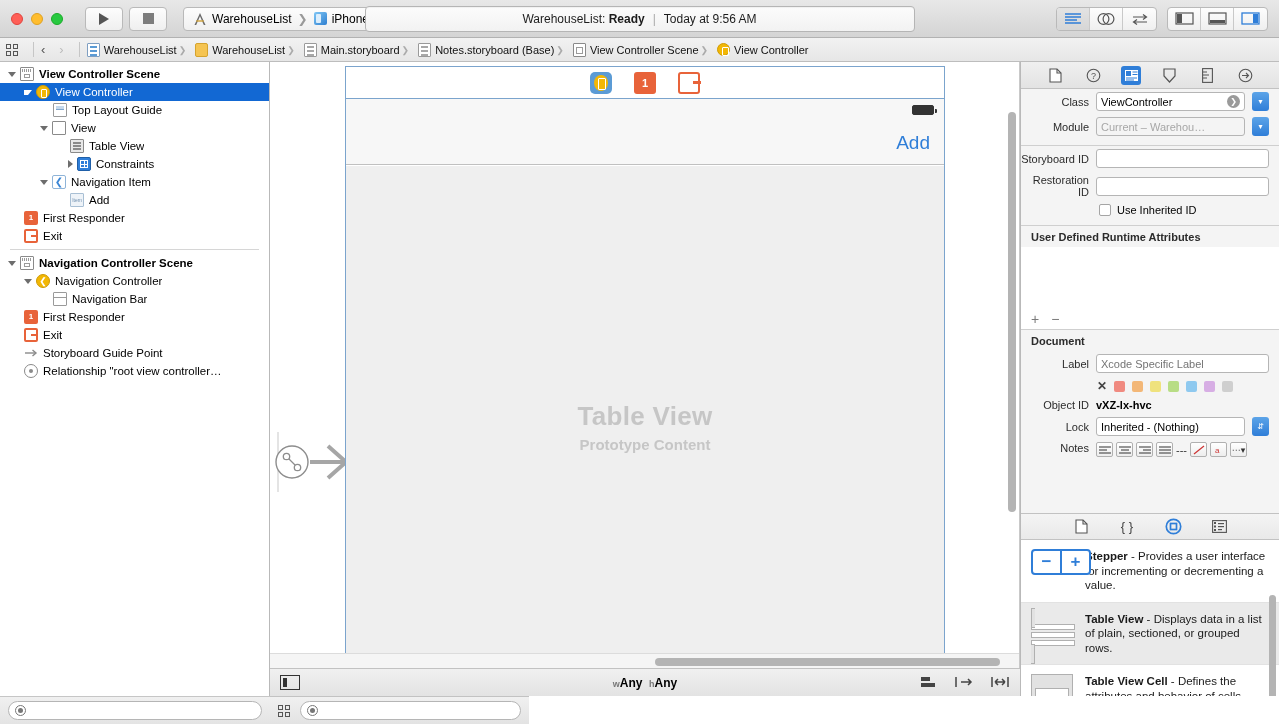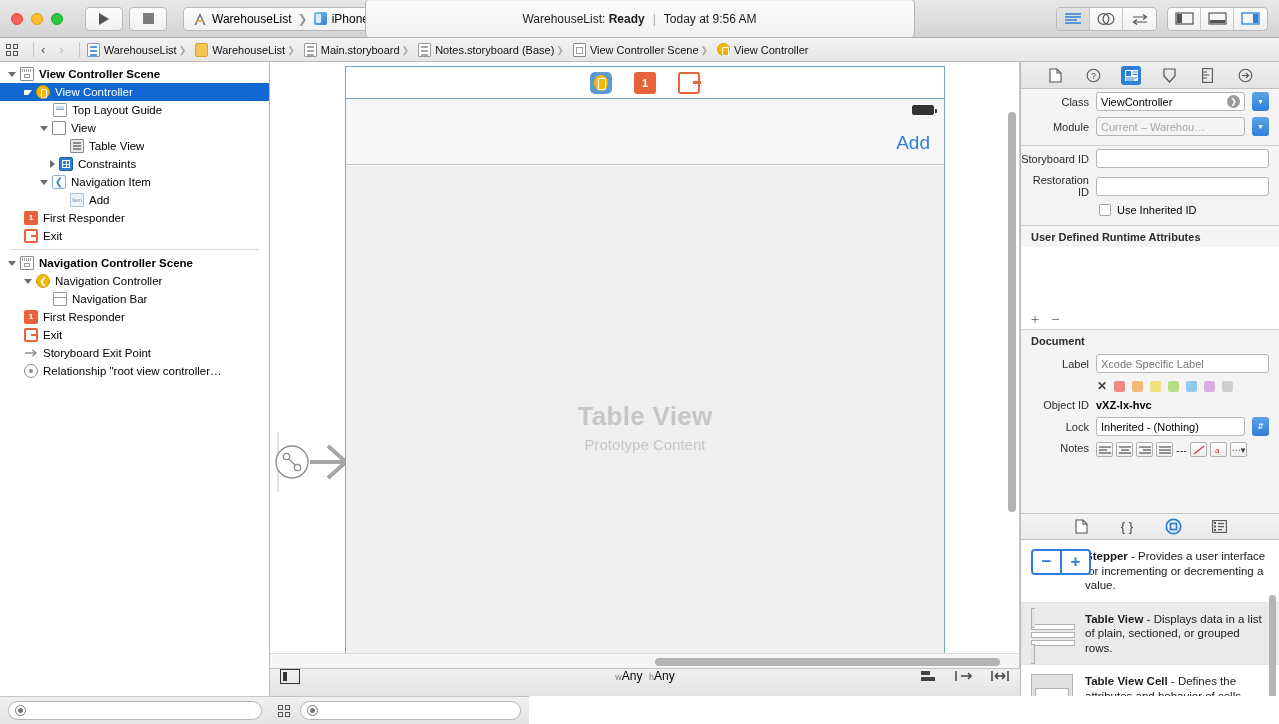--- a/index.html
+++ b/index.html
@@ -44,21 +44,21 @@
     display: flex; align-items: center; padding: 0 9px; gap: 5px;
     font-size: 12px;
   }
   .scheme .sep { color: #9a9a9a; font-size: 12px; margin: 0 1px; }
   .ic-app { width: 14px; height: 14px; display: inline-block; position: relative; }
   .ic-phone { width: 13px; height: 13px; background: linear-gradient(135deg,#7fc7f5,#2f7fd0); border-radius: 2px; display: inline-block; position: relative; }
   .ic-phone::after { content:""; position:absolute; left:2px; top:2px; width:5px; height:9px; background:#dceefc; border-radius:1px; }
 
   .status-bar {
     position: absolute; left: 50%; transform: translateX(-50%);
-    width: 550px; height: 39px;
+    width: 550px; height: 26px;
     background: linear-gradient(#fcfcfc,#f2f2f2);
     border: 1px solid #b5b5b5; border-radius: 4px;
     display: flex; align-items: center; justify-content: center;
     font-size: 12px; color: #1c1c1c;
     box-shadow: inset 0 1px 1px rgba(0,0,0,.05);
   }
   .status-bar .divider { color: #aaa; margin: 0 8px; }
   .status-bar b { font-weight: bold; }
 
   .toolbar-right { margin-left: auto; display: flex; align-items: center; gap: 10px; padding-right: 11px; }
@@ -196,43 +196,44 @@
     height: 44px; background: #f7f7f7; border-bottom: 1px solid #c0c0c0;
     display:flex; align-items:center; justify-content:flex-end; padding-right: 14px;
   }
   .navbar-add { color:#2f7ed8; font-size: 19px; }
   .vc-body {
     position: absolute; left: 0; right: 0; top: 99px; bottom: 0;
     background: #efefef; display:flex; flex-direction:column;
     align-items:center; justify-content:center;
   }
   .tv-title { font-size: 26px; color: #c6c6c6; font-weight: bold; letter-spacing:.3px; }
-  .tv-sub { font-size: 15px; color: #c6c6c6; font-weight: normal; margin-top: 4px; }
+  .tv-sub { font-size: 15px; color: #c6c6c6; font-weight: bold; margin-top: 4px; }
 
   .entry-arrow { position: absolute; left: 0px; top: 370px; width: 80px; height: 60px; }
 
   .canvas-scroll-v {
     position: absolute; right: 3px; top: 50px; width: 8px; height: 400px;
     background: #b4b4b4; border-radius: 4px;
   }
   .canvas-scroll-h {
     position: absolute; left: 0; right: 0; bottom: 0; height: 15px;
     background: #f5f5f5; border-top: 1px solid #dcdcdc;
   }
   .canvas-scroll-h i {
     position:absolute; left: 385px; top: 4px; width: 345px; height: 8px;
     background:#b4b4b4; border-radius:4px; display:block;
   }
 
   .editor-bottom {
     height: 28px; flex: 0 0 28px;
     background: linear-gradient(#f0f0f0,#e3e3e3);
     border-top: 1px solid #c2c2c2;
-    display: flex; align-items: flex-start; padding: 0 10px;
+    display: flex; align-items: center; padding: 0 10px;
     position: relative;
+    font-weight: bold;
   }
   .sizeclass { position:absolute; left:50%; transform:translateX(-50%); font-size: 12px; }
   .sizeclass small { font-size: 9px; color:#777; }
   .eb-right { margin-left:auto; display:flex; gap:16px; align-items:center; }
 
   
   .utility {
     width: 259px; flex: 0 0 259px;
     border-left: 1px solid #b9b9b9;
     display: flex; flex-direction: column; background: #f4f4f4;
@@ -457,21 +458,21 @@
         </div>
         <div class="nrow" style="padding-left:40px">
           <span class="tri down"></span>
           <span class="nico i-view"></span>
           <span class="nlabel">View</span>
         </div>
         <div class="nrow" style="padding-left:70px">
           <span class="nico i-tableview"></span>
           <span class="nlabel">Table View</span>
         </div>
-        <div class="nrow" style="padding-left:50px">
+        <div class="nrow" style="padding-left:68px">
           <span class="tri right"></span>
           <span class="nico i-constraints"></span>
           <span class="nlabel">Constraints</span>
         </div>
         <div class="nrow" style="padding-left:40px">
           <span class="tri down"></span>
           <span class="nico i-navitem">❮</span>
           <span class="nlabel">Navigation Item</span>
         </div>
         <div class="nrow" style="padding-left:70px">
@@ -513,21 +514,21 @@
         </div>
         <div class="nrow" style="padding-left:24px">
           <span class="nico i-entry">
             <svg width="14" height="14" viewBox="0 0 14 14">
                 <g stroke="#8a8a8a" stroke-width="1.4" fill="none">
                   <path d="M1 7h11"></path>
                   <path d="M8.5 4 12 7 8.5 10"></path>
                 </g>
               </svg>
           </span>
-          <span class="nlabel">Storyboard Exit Point</span>
+          <span class="nlabel">Storyboard Guide Point</span>
         </div>
         <div class="nrow" style="padding-left:24px">
           <span class="nico i-rel"></span>
           <span class="nlabel">Relationship "root view controller…</span>
         </div>
       </div>
     </div>
 
     <div class="editor">
       <div class="canvas">

